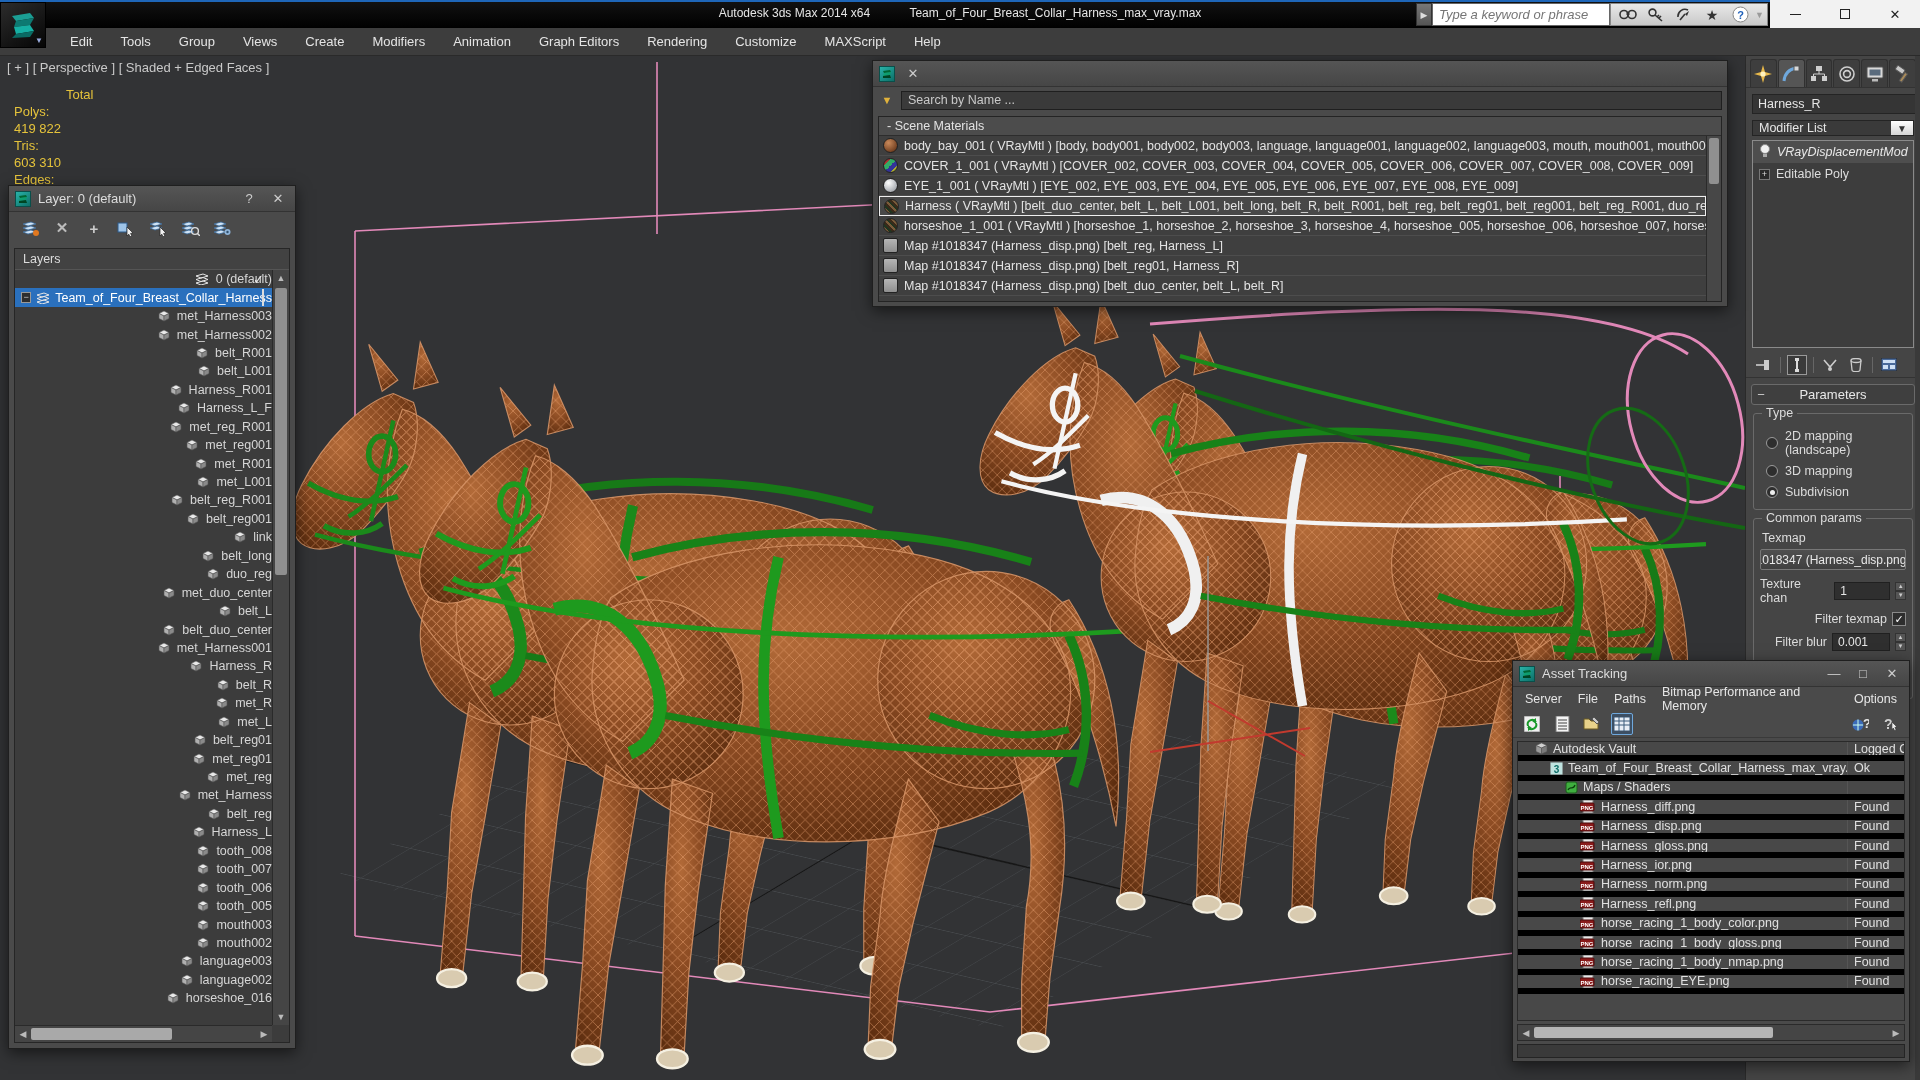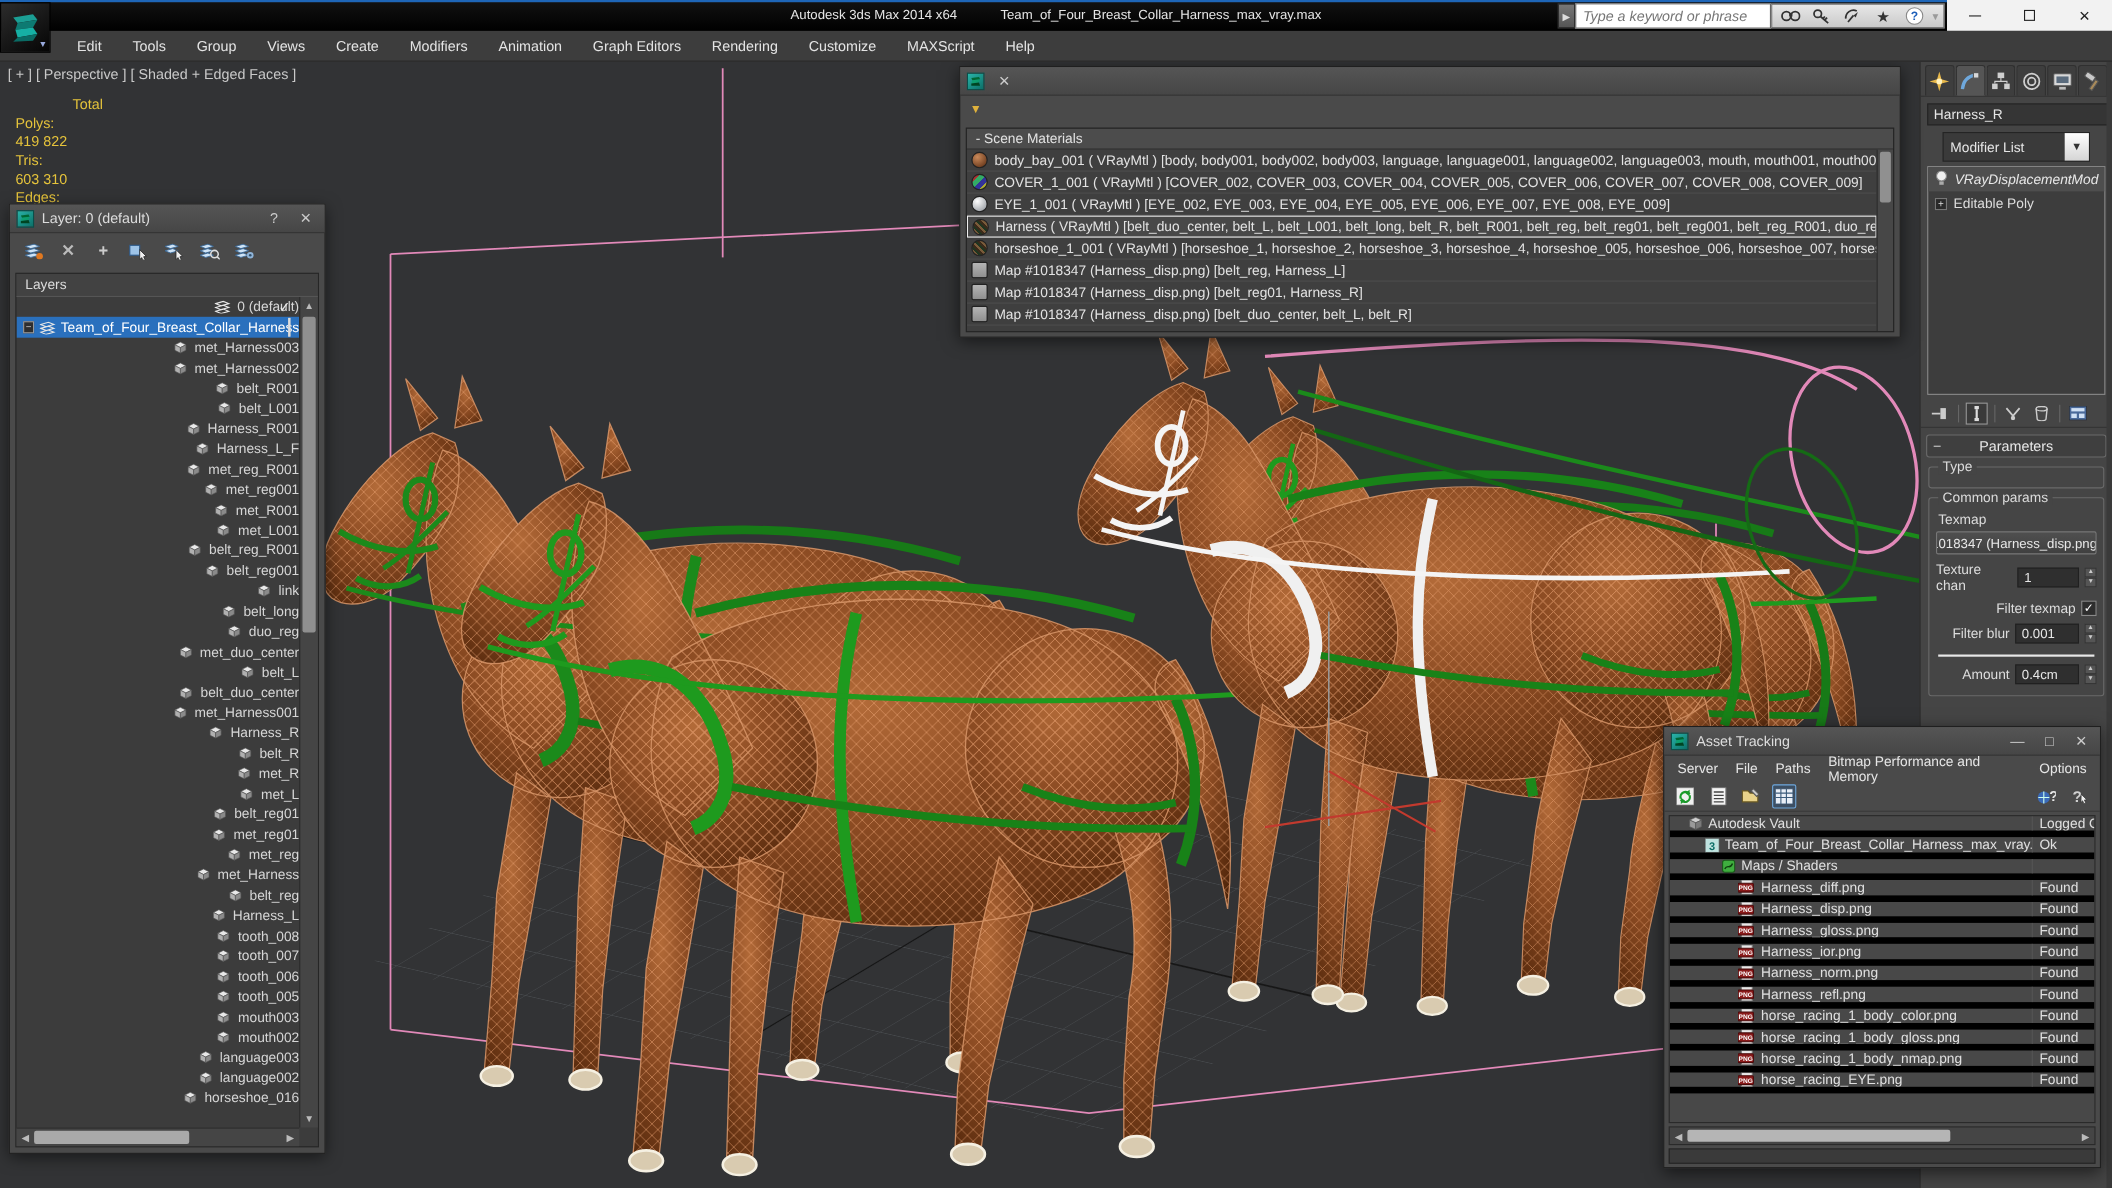--- a/index.html
+++ b/index.html
@@ -165,21 +165,21 @@
     background:#454545; border-left:1px solid #2a2a2a; z-index:10; }
   #cp-tabs { height:32px; display:flex; align-items:flex-end; padding:2px 4px 0 4px; gap:1px;
     border-bottom:1px solid #333; }
   .cp-tab { flex:1; height:28px; display:flex; align-items:center; justify-content:center;
     background:#3e3e3e; border:1px solid #303030; border-bottom:none;
     border-radius:3px 3px 0 0; }
   .cp-tab.sel { background:#555; }
   #cp-name-row { display:flex; align-items:center; gap:5px; padding:6px 6px 4px 6px; }
   #cp-name { flex:1; height:20px; background:#353535; border:1px solid #242424; color:#e6e6e6;
     font-size:12.5px; padding:0 5px; font-family:"Liberation Sans",sans-serif; }
-  #cp-modlist { margin:2px 20px; height:27px; background:#3a3a3a; border:1px solid #242424;
+  #cp-modlist { margin:2px 6px; height:16px; background:#3a3a3a; border:1px solid #242424;
     display:flex; align-items:center; color:#e6e6e6; font-size:12.5px; }
   #cp-modlist .mll { flex:1; padding-left:6px; }
   #cp-modlist .mlb { width:22px; height:100%; background:linear-gradient(#fefefe,#d5d5d5);
     color:#333; display:flex; align-items:center; justify-content:center; font-size:10px; }
   #cp-stack { margin:4px 6px; height:208px; background:#3d3d3d; border:1px solid #8a8a8a; }
   .stk-row { height:22px; display:flex; align-items:center; gap:6px; padding:0 6px; color:#ddd;
     font-size:12.5px; }
   .stk-row.sel { background:#4e4e4e; color:#e8e8e8; }
   .stk-row.italic .stk-label { font-style:italic; flex:1; text-align:left; }
   .stk-plus { width:11px; height:11px; background:#2a2a2a; border:1px solid #777; color:#ddd;
@@ -571,20 +571,34 @@
           <rect x="9" y="7" width="5" height="4" fill="#cfe0f4"></rect>
         </svg>
     </span>
   </div>
   <div id="cp-rollout">
     <span class="rminus">−</span>
     <span class="rtitle">Parameters</span>
   </div>
   <div class="fieldset" id="fs-type">
     <span class="legend">Type</span>
+    <div id="type-radios">
+        <div class="radio-row">
+          <span class="rdot"></span>
+          <span>2D mapping (landscape)</span>
+        </div>
+        <div class="radio-row">
+          <span class="rdot"></span>
+          <span>3D mapping</span>
+        </div>
+        <div class="radio-row">
+          <span class="rdot sel"></span>
+          <span>Subdivision</span>
+        </div>
+      </div>
   </div>
   <div class="fieldset" id="fs-common">
     <span class="legend">Common params</span>
     <div id="texmap-label">Texmap</div>
     <div id="texmap-btn">1018347 (Harness_disp.png)</div>
     <div id="param-rows">
         <div class="prm-row">
           <span>Texture chan</span>
           <span class="spin">1</span>
           <span class="spinarrows">
@@ -1128,20 +1142,21 @@
       <svg width="10" height="10" viewBox="0 0 10 10">
           <polygon points="1,2 8,1 9,3 2,4" fill="#063"></polygon>
           <polygon points="2,4 9,3 8,6 1,7" fill="#0a5" opacity="0.5"></polygon>
           <polygon points="1,7 8,6 9,9 1,9" fill="#042"></polygon>
         </svg>
     </span>
     <span class="wt-btn">✕</span>
   </div>
   <div id="mat-search-row">
     <span id="mat-funnel">▼</span>
+    <input id="mat-search" placeholder="Search by Name ..." style="">
   </div>
   <div id="mat-list">
     <div id="mat-section">- Scene Materials</div>
     <div id="mat-rows">
         <div class="mrow">
           <span class="mi brown"></span>
           <span class="mlabel">body_bay_001 ( VRayMtl ) [body, body001, body002, body003, language, language001, language002, language003, mouth, mouth001, mouth002, mouth...</span>
         </div>
         <div class="mrow">
           <span class="mi multi"></span>

